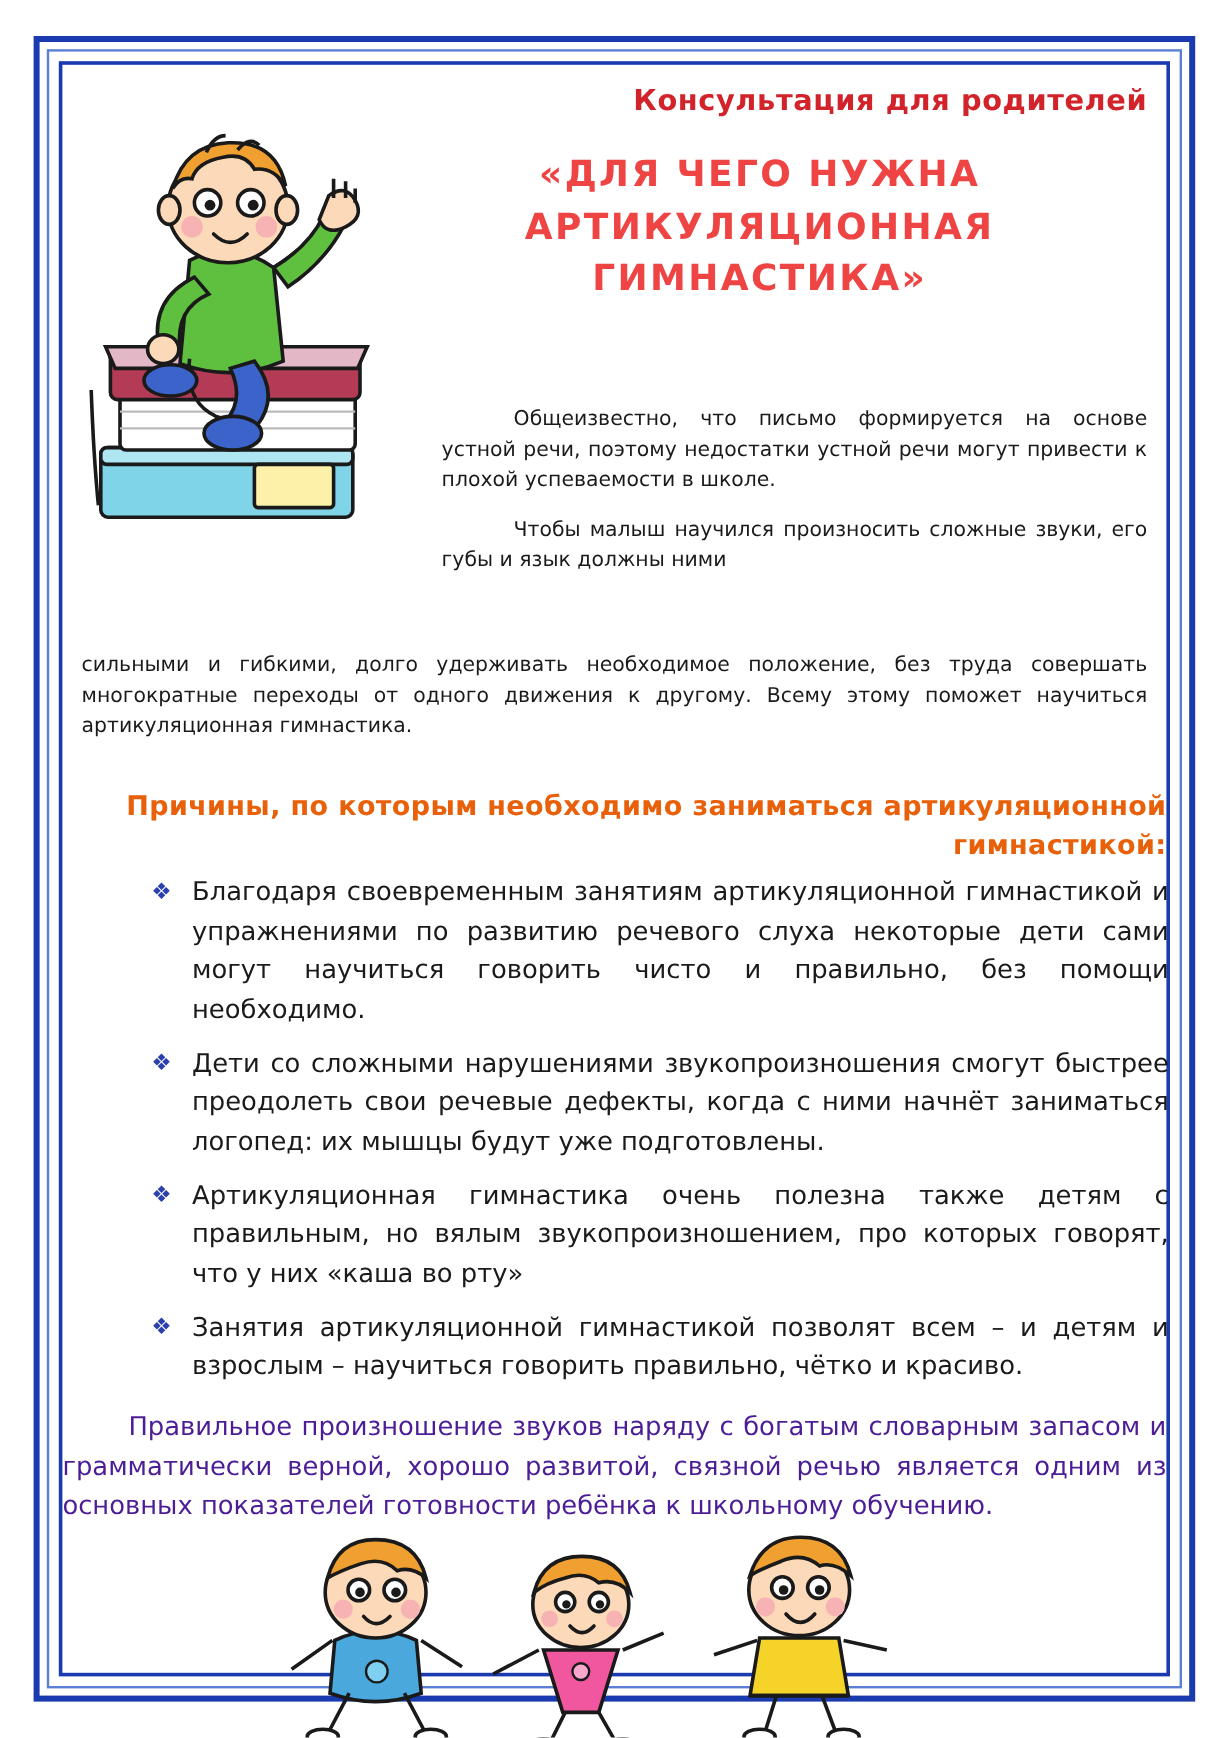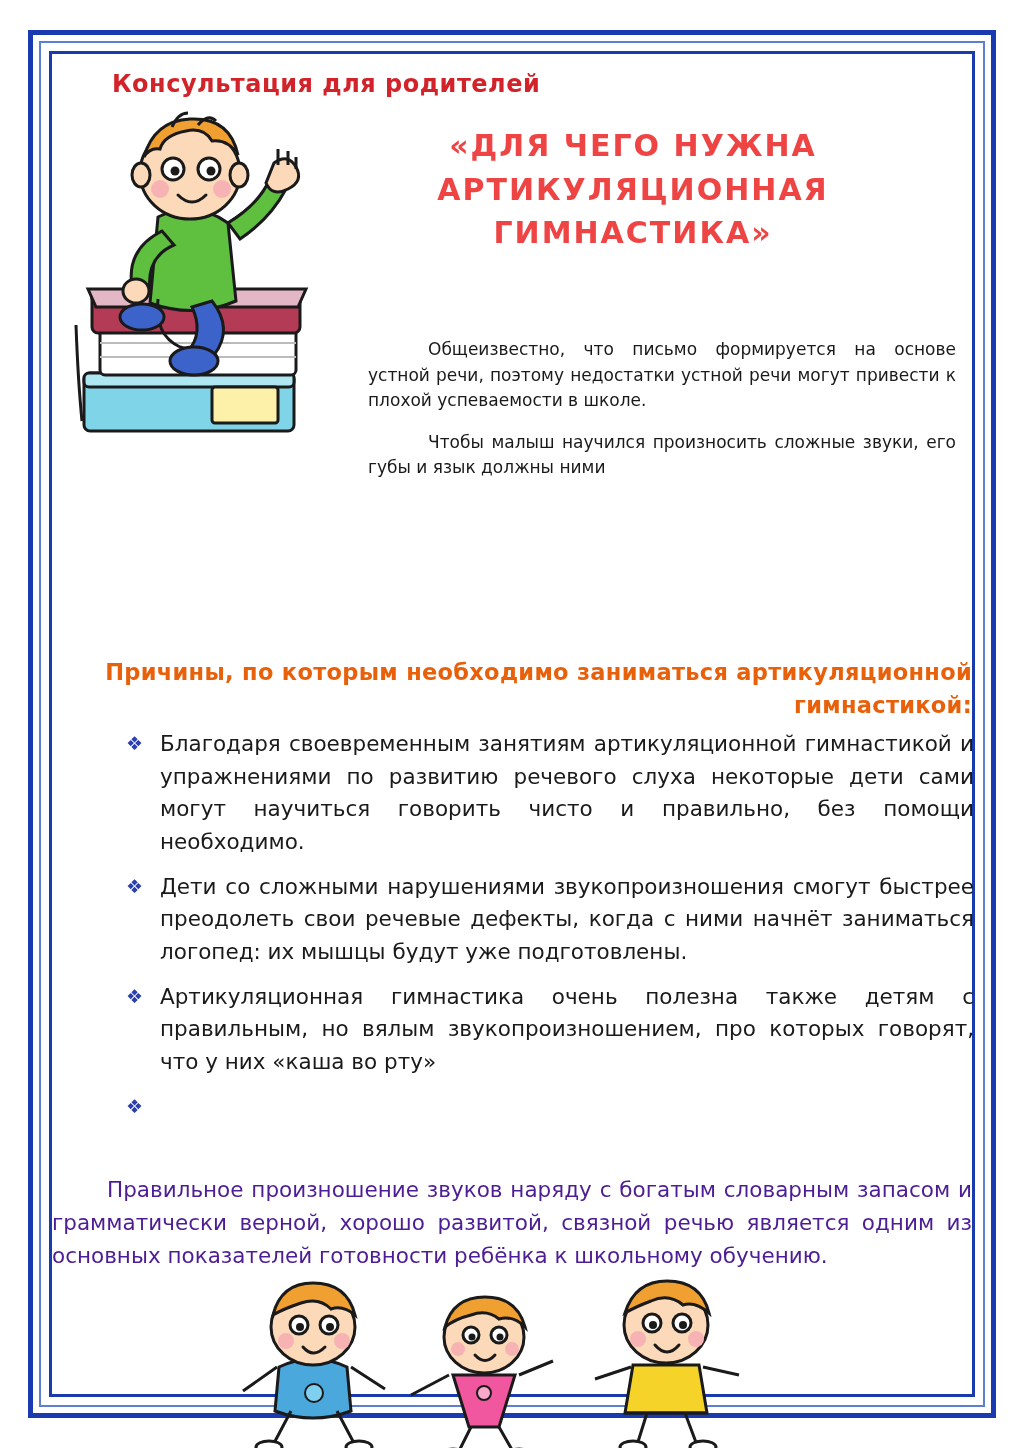--- a/index.html
+++ b/index.html
@@ -53,21 +53,21 @@
     position: absolute;
     left: 52px;
     top: 56px;
     width: 920px;
     height: 1336px;
     box-sizing: border-box;
   }
 
   
   .kicker {
-    text-align: left;
+    text-align: right;
     color: #d2232a;
     font-family: "DejaVu Sans", sans-serif;
     font-weight: bold;
     font-size: 24px;
     letter-spacing: 0.5px;
     margin: 14px 16px 0 0;
     padding-left: 60px;
   }
   .title {
     color: #ef4444;
@@ -250,38 +250,42 @@
     <div class="title">
       <span>«ДЛЯ  ЧЕГО  НУЖНА</span>
       <span class="line2">АРТИКУЛЯЦИОННАЯ  ГИМНАСТИКА»</span>
     </div>
 
     <div class="flow-right">
       <p class="para para-indent">Общеизвестно, что письмо формируется на основе устной речи, поэтому недостатки устной речи могут привести к плохой успеваемости в школе.</p>
       <p class="para para-indent">Чтобы малыш научился произносить сложные звуки, его губы и язык должны ними</p>
     </div>
 
+    <div class="flow-full">
+      <p class="para">сильными и гибкими, долго удерживать необходимое положение, без труда совершать многократные переходы от одного движения к другому. Всему этому поможет научиться артикуляционная гимнастика.</p>
+    </div>
 
     <div class="section-head">Причины, по которым необходимо заниматься артикуляционной гимнастикой:</div>
 
     <ul class="bullets">
       <li>
         <span class="bullet-mark">❖</span>
         <span>Благодаря своевременным занятиям артикуляционной гимнастикой и упражнениями по развитию речевого слуха некоторые дети сами могут научиться говорить чисто и правильно, без помощи необходимо.</span>
       </li>
       <li>
         <span class="bullet-mark">❖</span>
         <span>Дети со сложными нарушениями звукопроизношения смогут быстрее преодолеть свои речевые дефекты, когда с ними начнёт заниматься логопед: их мышцы будут уже подготовлены.</span>
       </li>
       <li>
         <span class="bullet-mark">❖</span>
         <span>Артикуляционная гимнастика очень полезна также детям с правильным, но вялым звукопроизношением, про которых говорят, что у них «каша во рту»</span>
       </li>
       <li>
         <span class="bullet-mark">❖</span>
+        <span>Занятия артикуляционной гимнастикой позволят всем – и детям и взрослым – научиться говорить правильно, чётко и красиво.</span>
       </li>
     </ul>
 
     <p class="closing">Правильное произношение звуков наряду с богатым словарным запасом и грамматически верной, хорошо развитой, связной речью является одним из основных показателей готовности ребёнка к школьному обучению.</p>
 
     <svg class="kids-illo" viewBox="0 0 620 180" aria-hidden="true">
 
       <g>
         <path d="M60 96 L26 120 M134 96 L168 118" stroke="#1a1a1a" stroke-width="3" fill="none"></path>
         <path d="M62 96 q34 -16 68 0 l4 44 q-38 14 -76 0 z" fill="#4aa8dd" stroke="#1a1a1a" stroke-width="3"></path>

